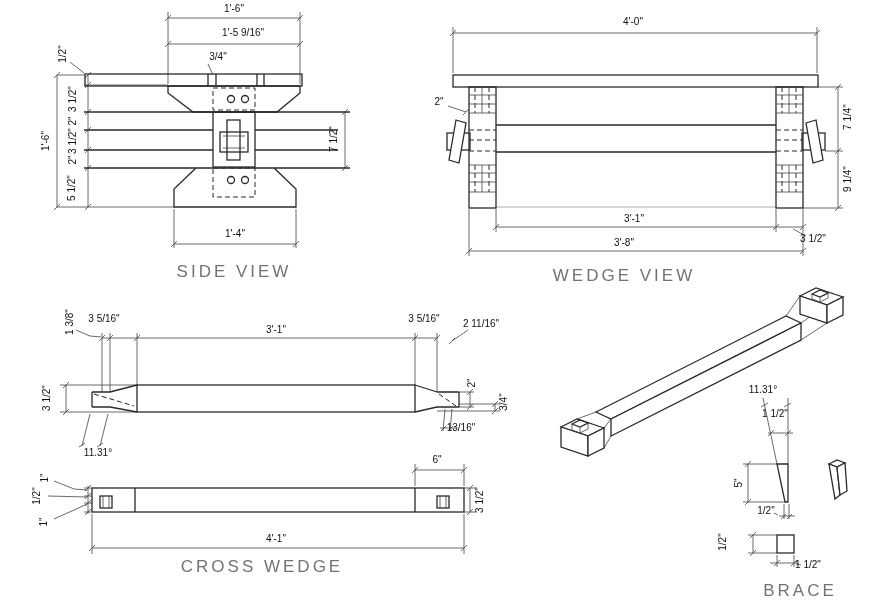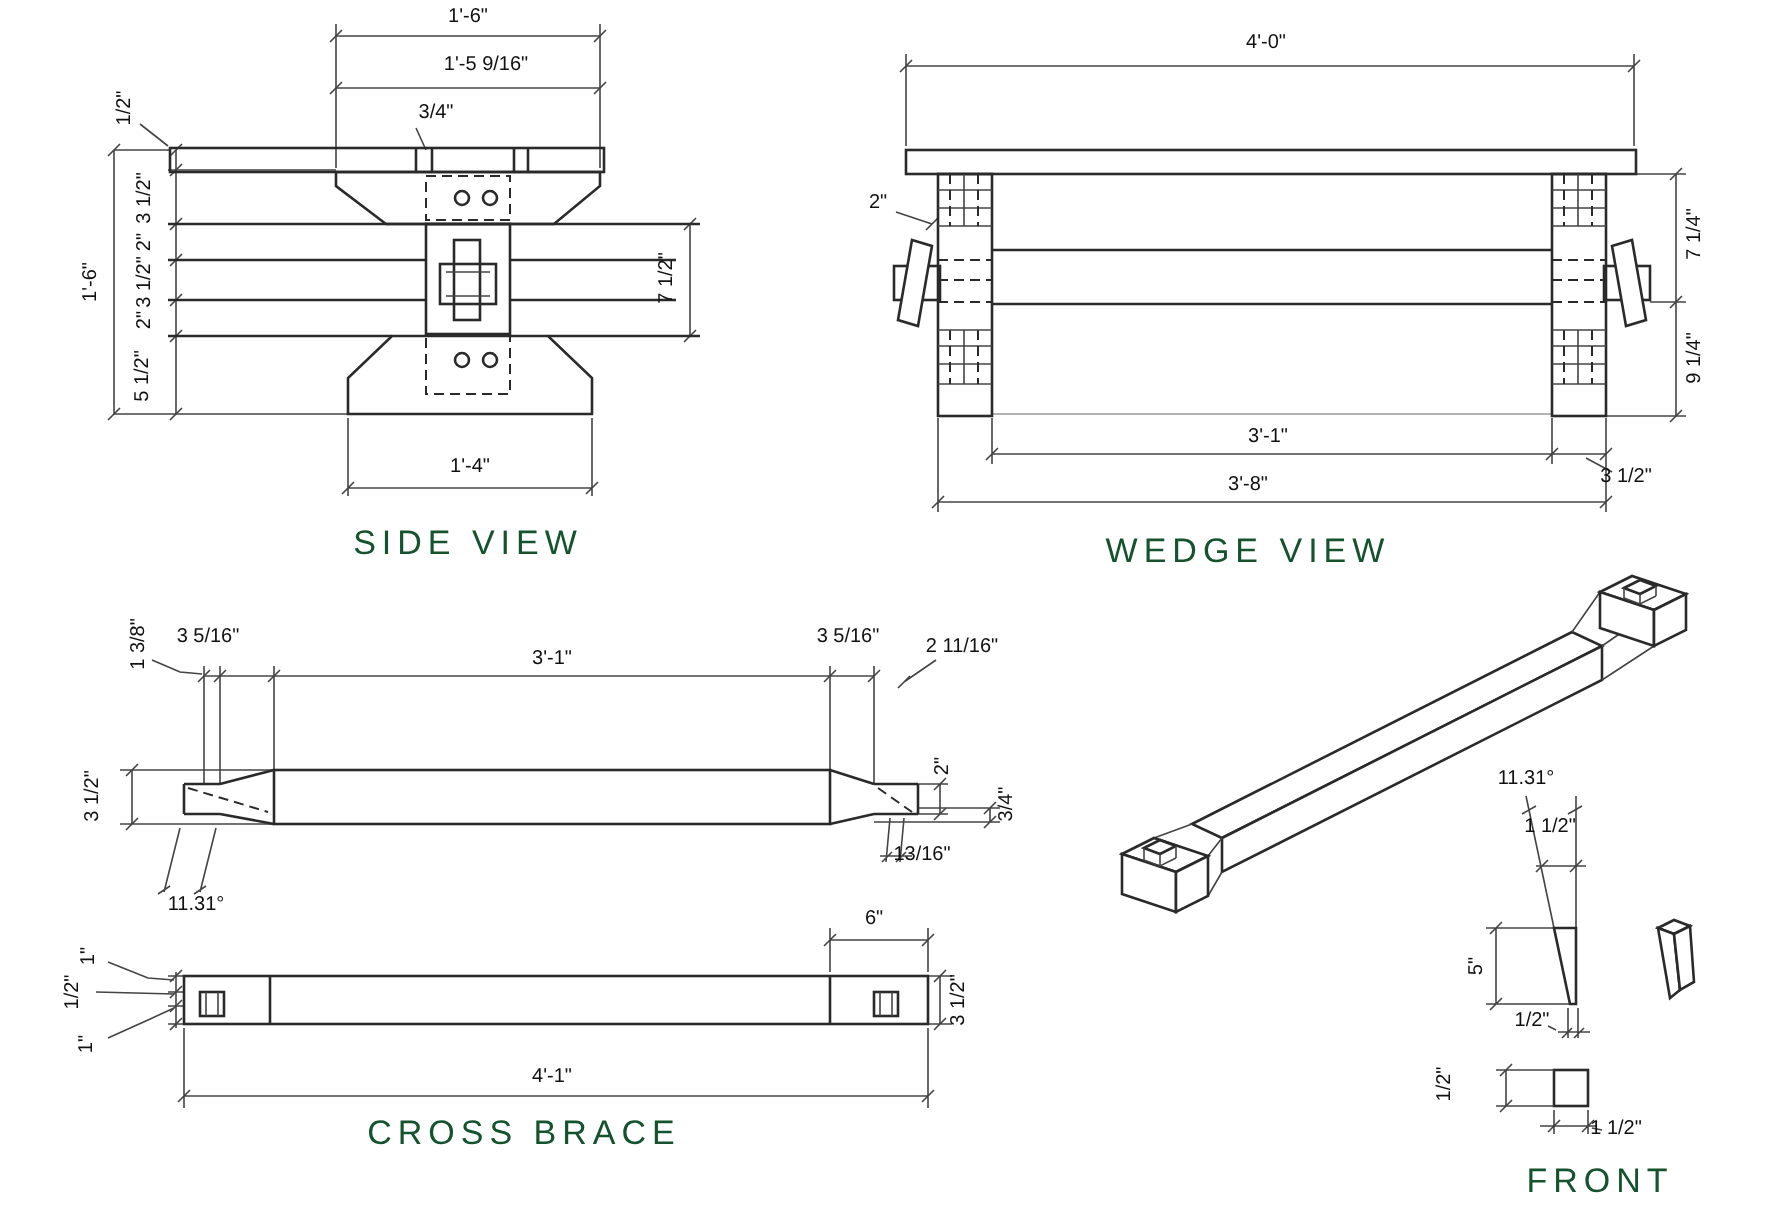--- a/index.html
+++ b/index.html
@@ -3,21 +3,21 @@
 <meta charset="utf-8">
 <style>
   html,body{margin:0;padding:0;background:#fff;}
   #sheet{position:relative;width:892px;height:613px;background:#ffffff;overflow:hidden;
          font-family:"Liberation Sans",sans-serif;color:#1b1b1b;}
   svg{position:absolute;left:0;top:0;}
   .dim{position:absolute;transform:translate(-50%,-50%);font-size:10px;line-height:1;
        white-space:nowrap;color:#111;}
   .rot{transform:translate(-50%,-50%) rotate(-90deg);}
   .ttl{position:absolute;transform:translate(-50%,-50%);font-size:17px;letter-spacing:3px;
-       color:#14532d;white-space:nowrap;}
+       color:#737373;white-space:nowrap;}
   .ln  {stroke:#2a2a2a;stroke-width:1.3;fill:none;}
   .lnf {stroke:#2a2a2a;stroke-width:1.3;fill:#fff;}
   .thin{stroke:#444;stroke-width:0.8;fill:none;}
   .dash{stroke:#2a2a2a;stroke-width:1;fill:none;stroke-dasharray:5 3;}
   .lite{stroke:#999;stroke-width:0.8;fill:none;}
 </style>
 </head>
 <body>
 
 <div id="sheet">
@@ -218,23 +218,23 @@
   <span class="dim" style="left:461px;top:428px">13/16"</span>
   <span class="dim rot" style="left:47px;top:398px">3 1/2"</span>
   <span class="dim" style="left:98px;top:453px">11.31°</span>
 
   <span class="dim rot" style="left:45px;top:478px">1"</span>
   <span class="dim rot" style="left:37px;top:496px">1/2"</span>
   <span class="dim rot" style="left:44px;top:522px">1"</span>
   <span class="dim" style="left:437px;top:460px">6"</span>
   <span class="dim rot" style="left:480px;top:500px">3 1/2"</span>
   <span class="dim" style="left:276px;top:539px">4'-1"</span>
-  <span class="ttl" style="left:262px;top:567px">CROSS BRACE</span>
+  <span class="ttl" style="left:262px;top:567px">CROSS WEDGE</span>
 
   <span class="dim" style="left:763px;top:390px">11.31°</span>
   <span class="dim" style="left:775px;top:414px">1 1/2"</span>
   <span class="dim rot" style="left:739px;top:483px">5"</span>
   <span class="dim" style="left:766px;top:511px">1/2"</span>
   <span class="dim rot" style="left:723px;top:542px">1/2"</span>
   <span class="dim" style="left:808px;top:565px">1 1/2"</span>
-  <span class="ttl" style="left:800px;top:591px">FRONT</span>
+  <span class="ttl" style="left:800px;top:591px">BRACE</span>
 
 </div>
 
 </body></html>

